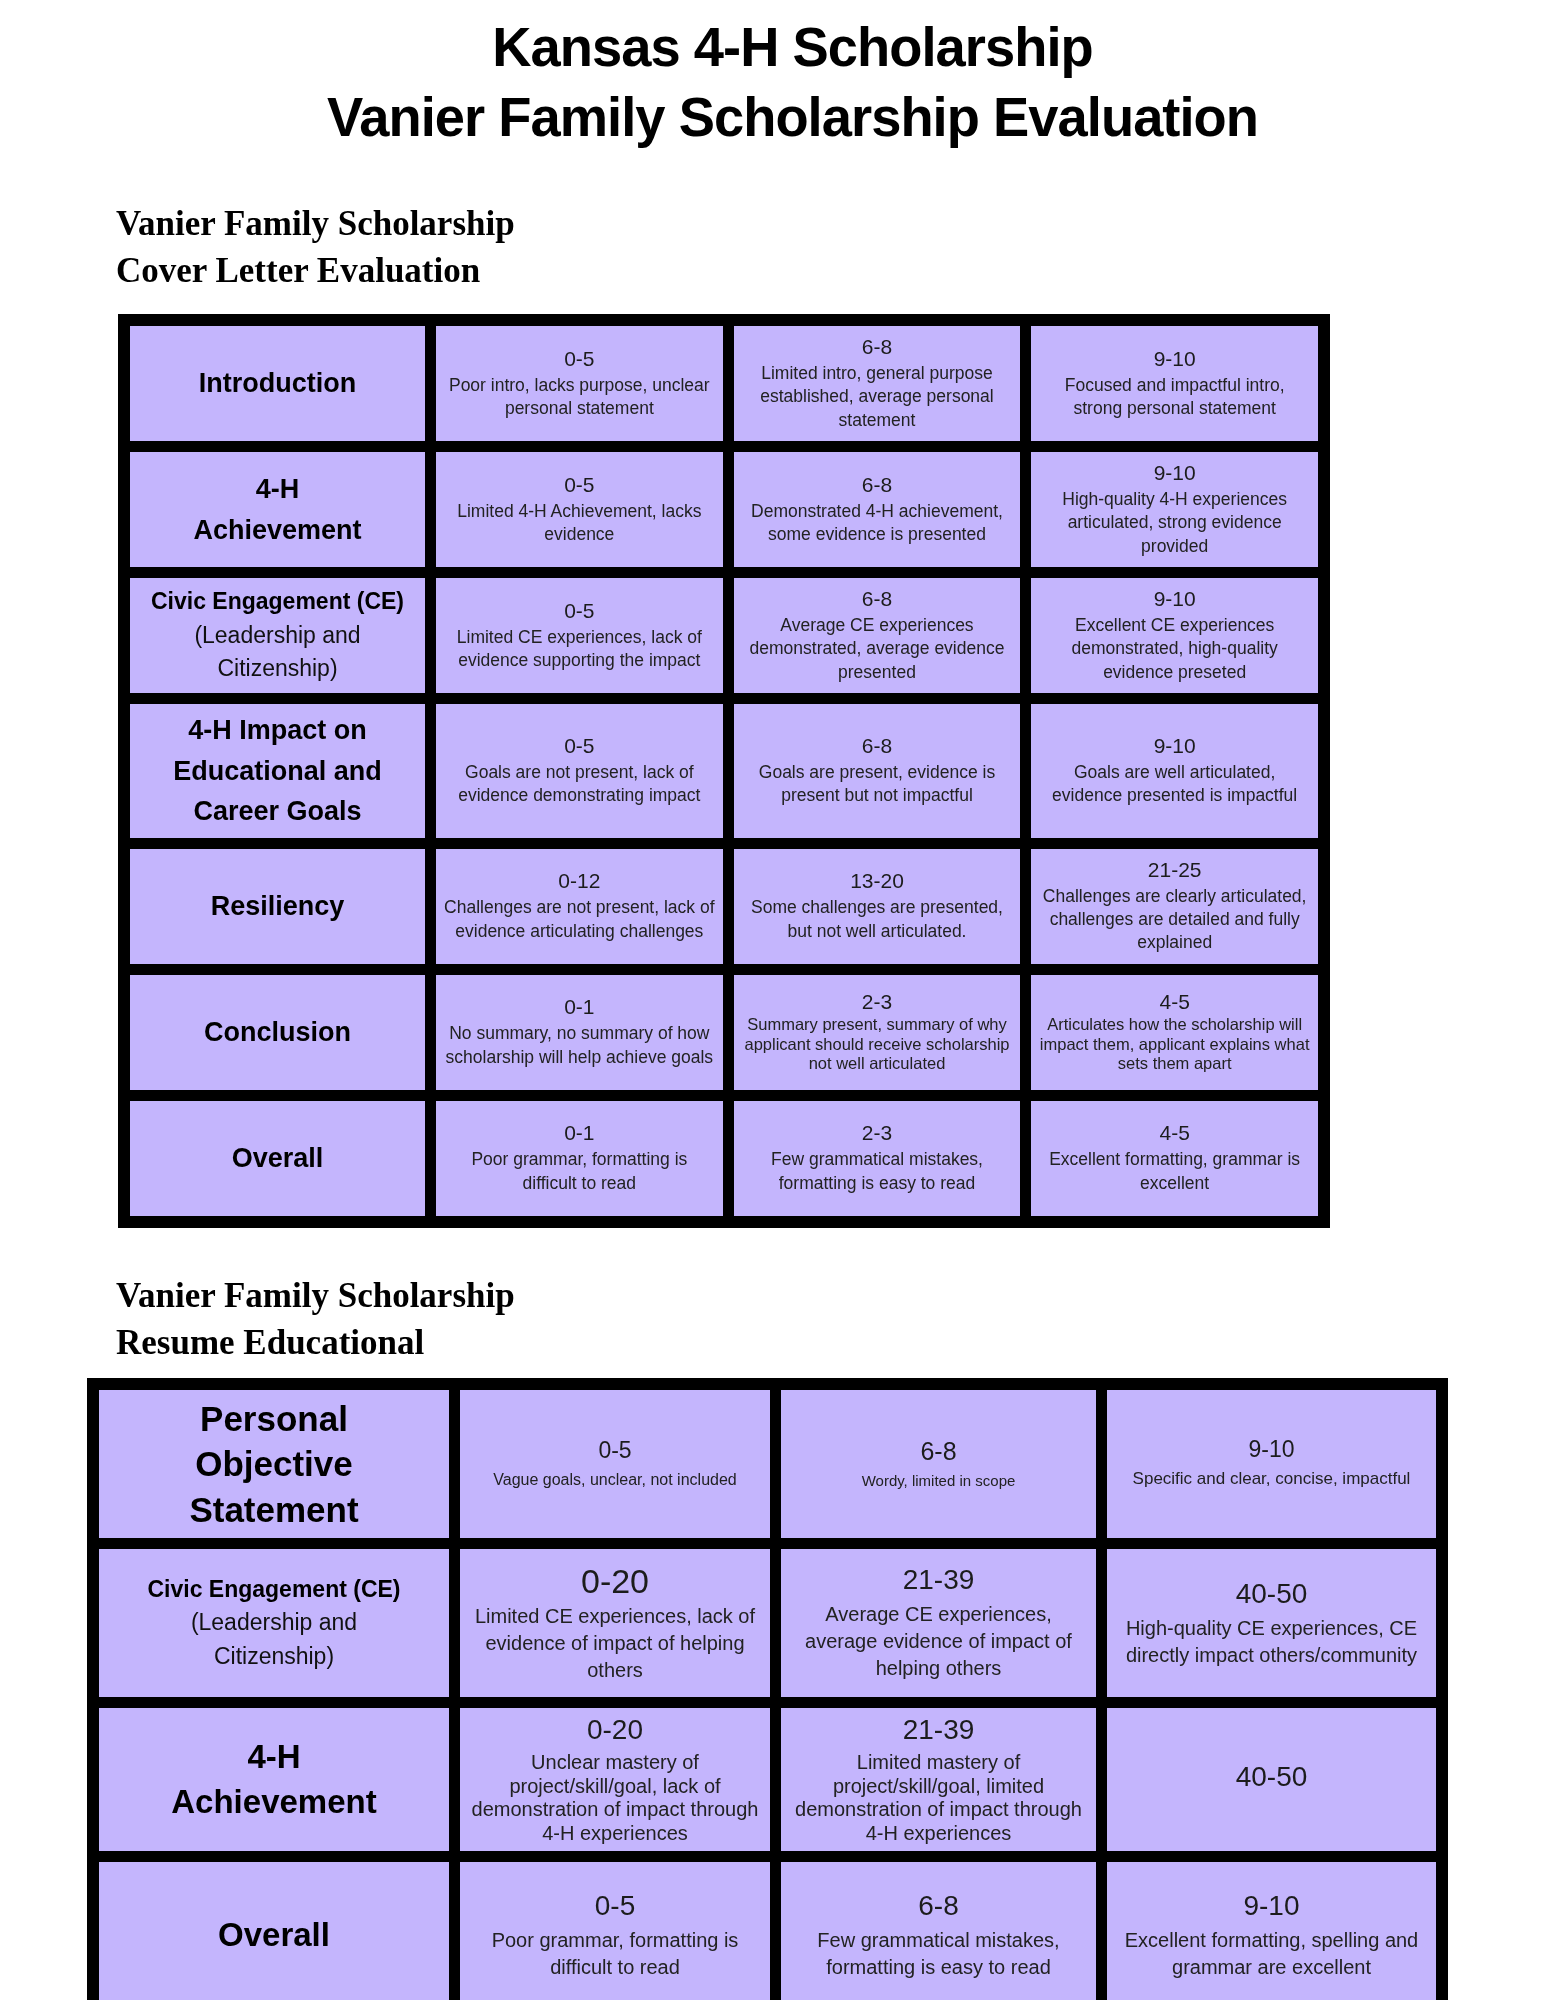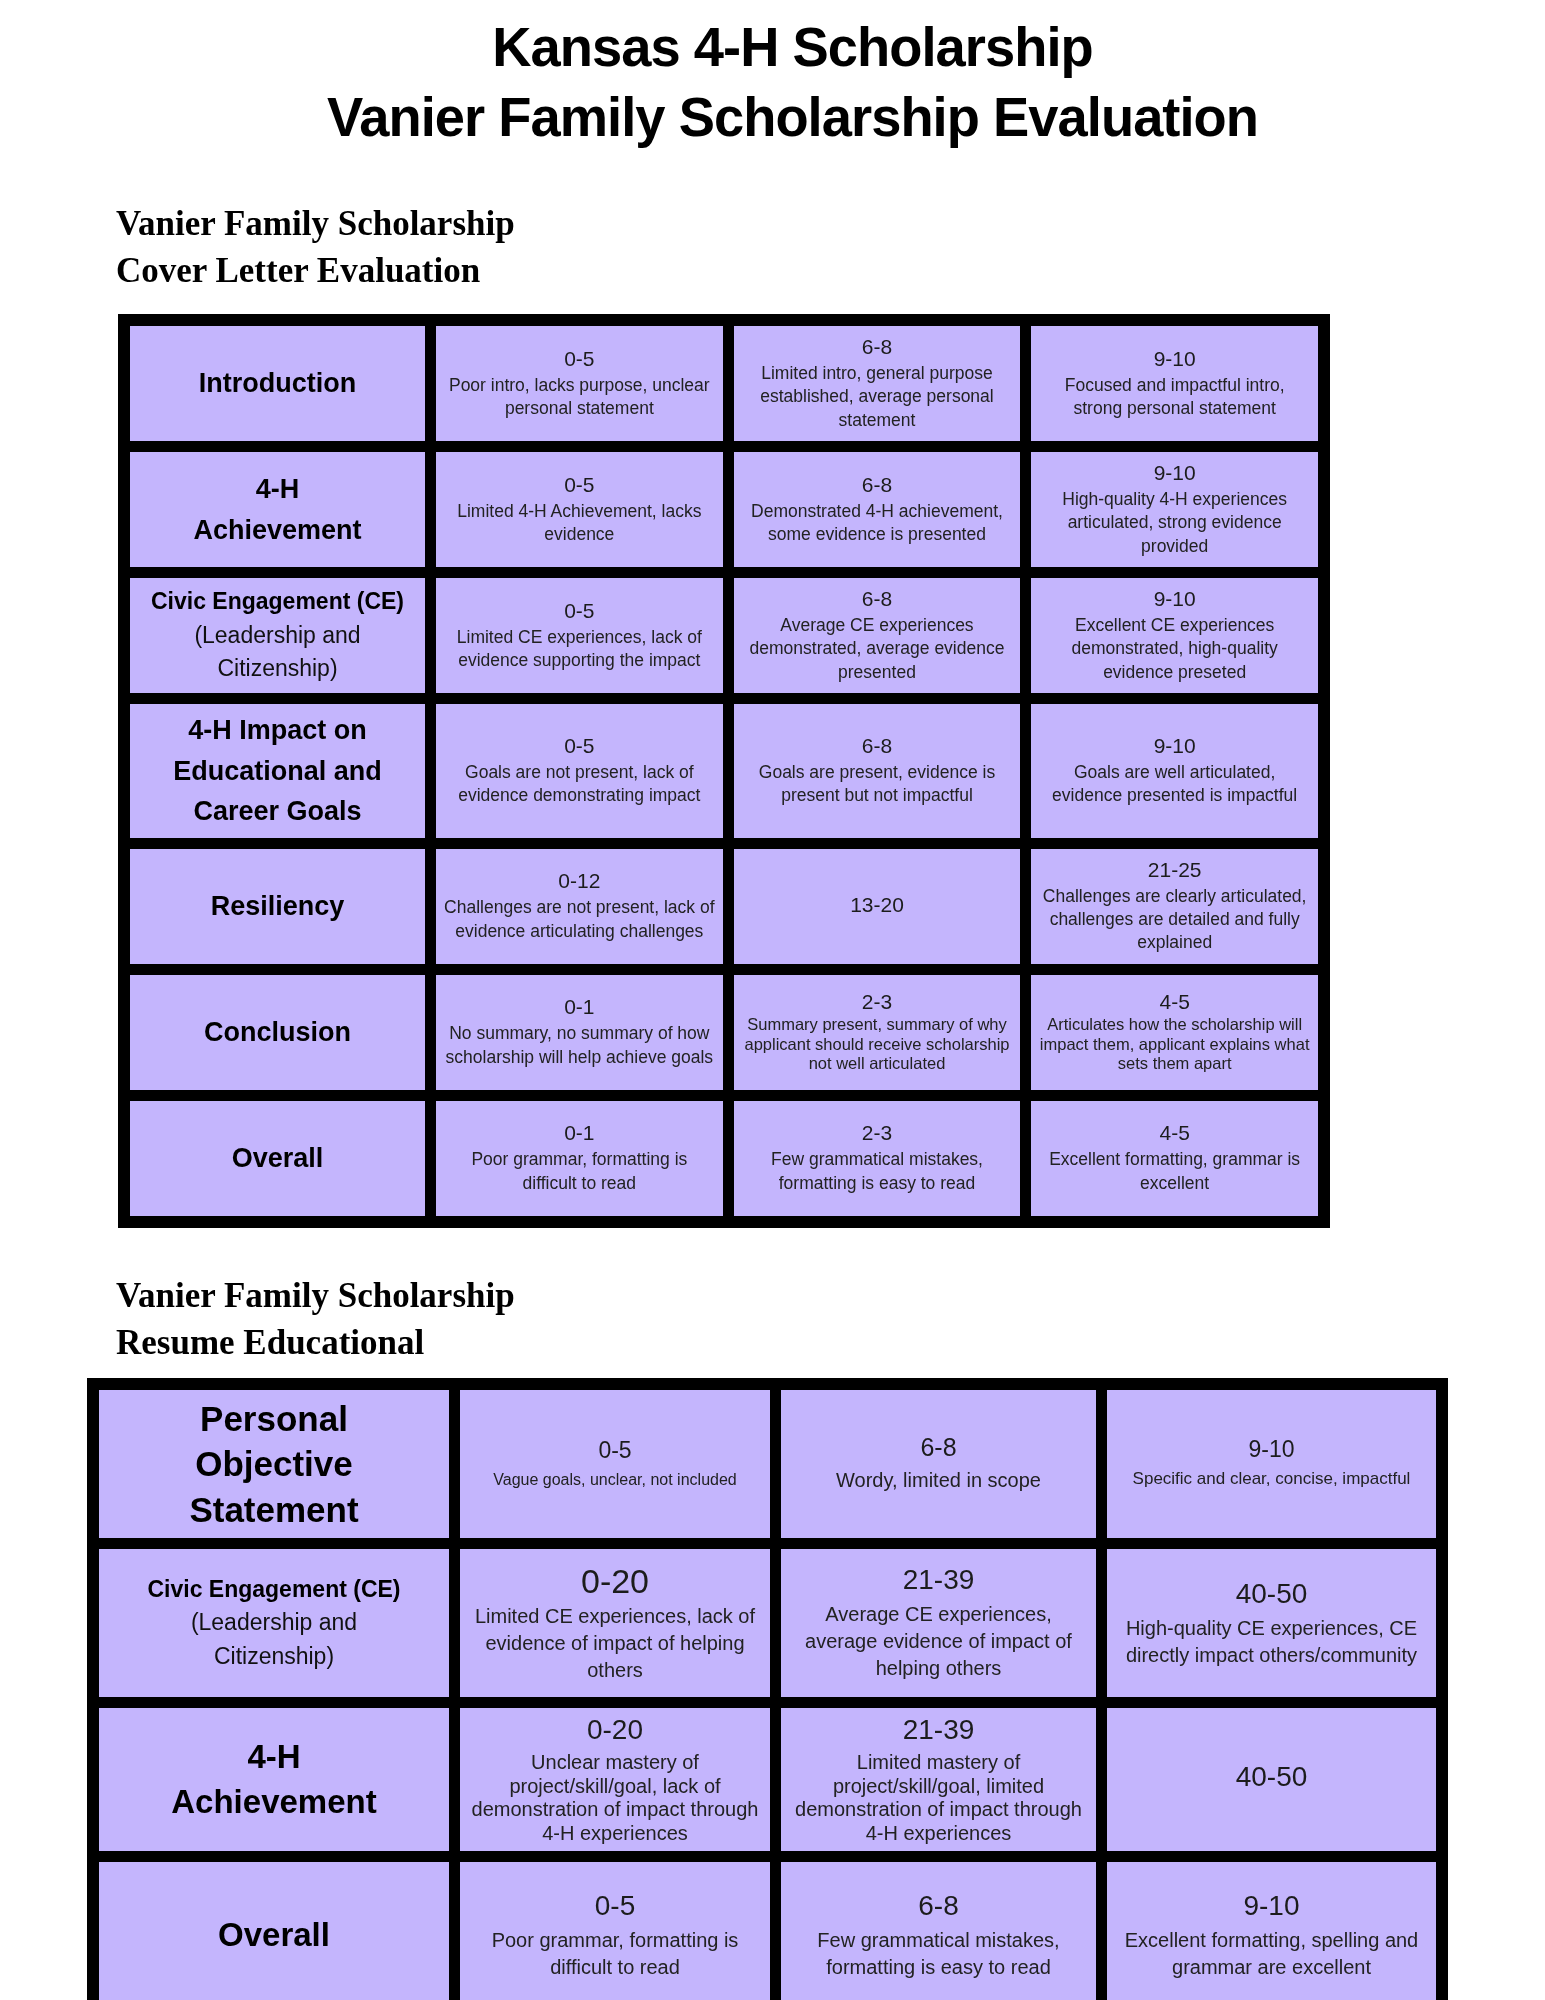--- a/index.html
+++ b/index.html
@@ -99,21 +99,21 @@
   .t1 .range { font-size: 21px; }
   .t1 .desc { font-size: 17.5px; line-height: 1.32; }
   .t1 .tight .desc { font-size: 16.5px; line-height: 1.2; }
   .t1 .tight .range { margin-bottom: 1px; }
 
   .t2 .range { font-size: 28px; margin-bottom: 5px; }
   .t2 .desc { font-size: 20px; line-height: 1.35; }
   .t2 .r1.c2 .range { font-size: 23px; }
   .t2 .r1.c2 .desc { font-size: 16px; }
   .t2 .r1.c3 .range { font-size: 25px; }
-  .t2 .r1.c3 .desc { font-size: 20px; }
+  .t2 .r1.c3 .desc { font-size: 15px; }
   .t2 .r1.c4 .range { font-size: 23px; }
   .t2 .r1.c4 .desc { font-size: 17px; }
   .t2 .r2.c2 .range { font-size: 34px; margin-bottom: 2px; }
   .t2 .r3 .desc { line-height: 1.18; }
 </style>
 </head>
 <body>
 
 <header class="doc-title">
   <div class="t-line">Kansas 4-H Scholarship</div>
@@ -199,20 +199,21 @@
 
     <div class="cell">
       <div class="label-main">Resiliency</div>
     </div>
     <div class="cell">
       <div class="range">0-12</div>
       <div class="desc">Challenges are not present, lack of evidence articulating challenges</div>
     </div>
     <div class="cell">
       <div class="range">13-20</div>
+      <div class="desc">Some challenges are presented, but not well articulated.</div>
     </div>
     <div class="cell">
       <div class="range">21-25</div>
       <div class="desc">Challenges are clearly articulated, challenges are detailed and fully explained</div>
     </div>
 
     <div class="cell">
       <div class="label-main">Conclusion</div>
     </div>
     <div class="cell">

